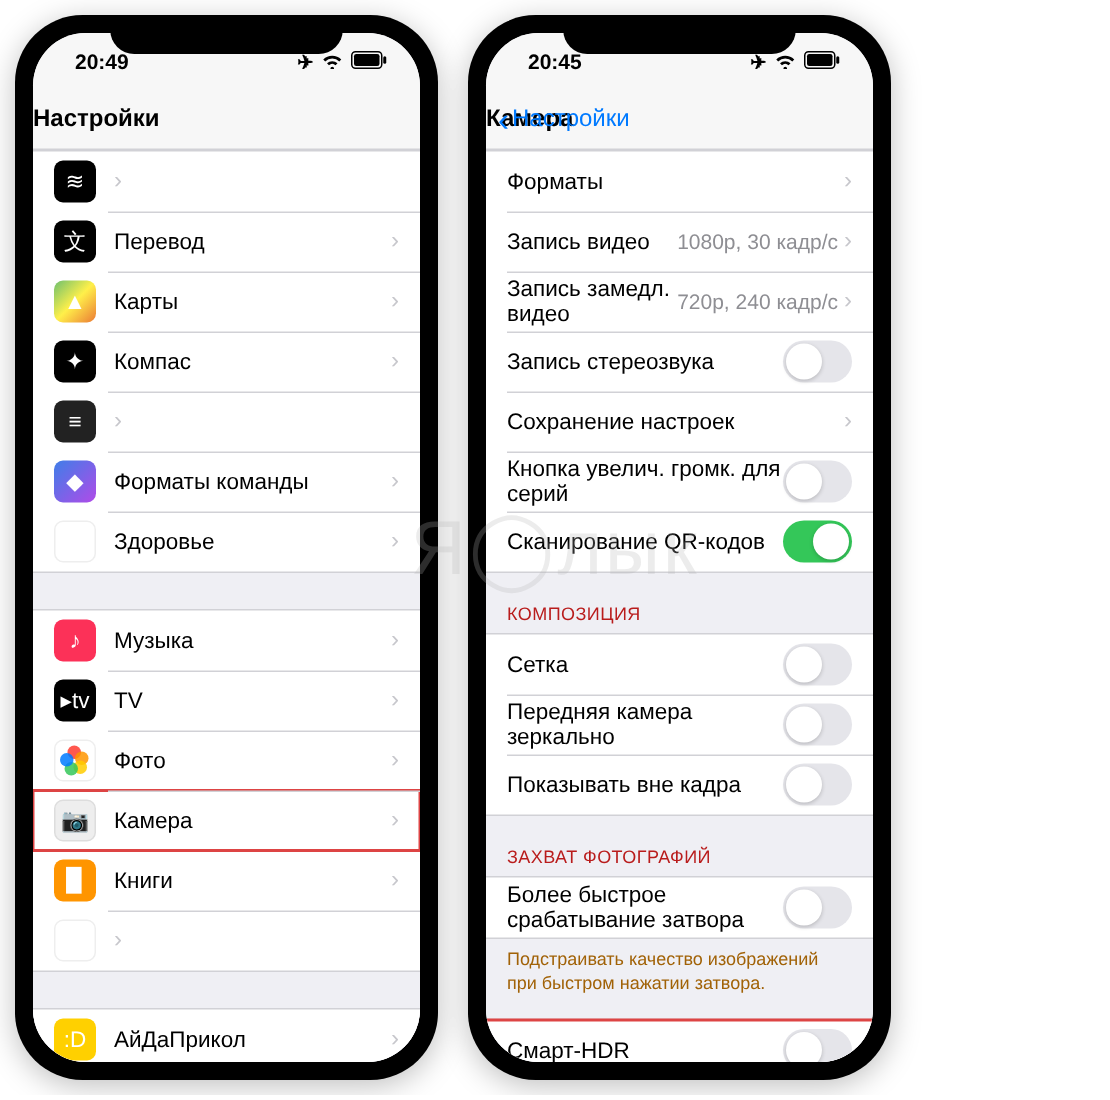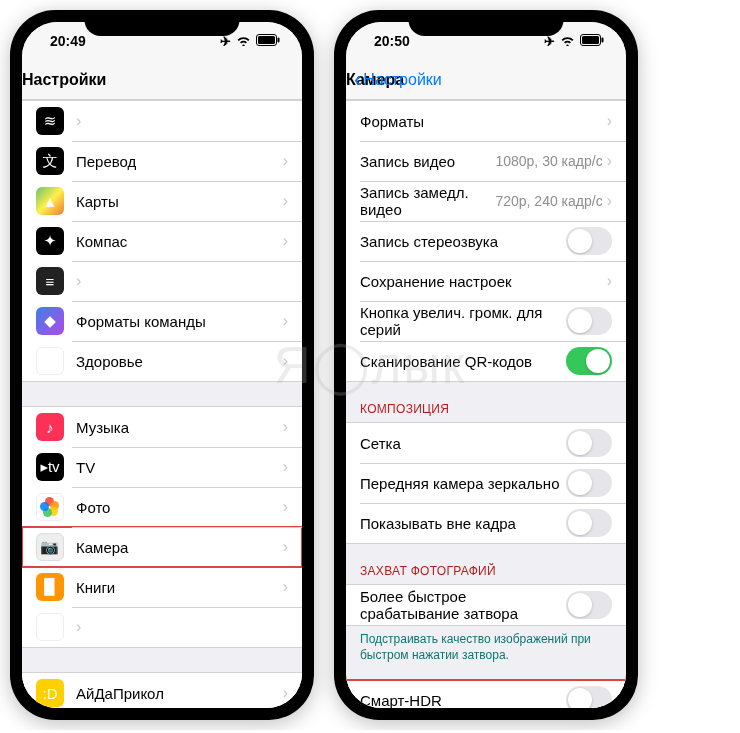--- a/index.html
+++ b/index.html
@@ -16,21 +16,21 @@
       left: 50%; top: 50%;
       transform: translate(-50%, -50%);
       font-size: 51px;
       color: rgba(180,180,180,0.25);
       font-weight: 300;
       pointer-events: none;
       z-index: 999;
       letter-spacing: 2px;
     }
     .phone {
-      width: 304px;
+      width: 282px;
       height: 710px;
       background: #000;
       border-radius: 45px;
       padding: 12px;
       position: relative;
       box-shadow: 0 4px 20px rgba(0,0,0,0.25);
     }
     .screen {
       width: 100%;
       height: 100%;
@@ -150,21 +150,21 @@
     .toggle.on::after { left: 20px; }
     .section-header {
       font-size: 12px;
       color: #b91c1c;
       text-transform: uppercase;
       padding: 20px 14px 6px;
       letter-spacing: 0.3px;
     }
     .section-footer {
       font-size: 12px;
-      color: #0f766e;
+      color: #a16207;
       padding: 5px 14px 8px;
       line-height: 1.35;
     }
     
     .ic-stocks{background:#000;} .ic-translate{background:#000;}
     .ic-maps{background:linear-gradient(135deg,#6ec06e,#fff04a,#eb7a34);} 
     .ic-compass{background:#000;} .ic-measure{background:#222;}
     .ic-shortcuts{background:linear-gradient(135deg,#3f7ee8,#b04be8);} 
     .ic-health{background:#fff;color:#ff2d55;border:0.5px solid #eee;}
     .ic-music{background:#fc3158;} .ic-tv{background:#000;}
@@ -289,21 +289,21 @@
           </div>
         </div>
     </div>
   </div>
 </div>
 
 <div class="phone">
   <div class="notch"></div>
   <div class="screen">
     <div class="statusbar">
-      <span>20:50</span>
+      <span>20:45</span>
       <span class="status-icons">
         <span>✈</span>
         <span>
           <svg width="15" height="11" viewBox="0 0 15 11">
               <path d="M7.5 9.5a1.2 1.2 0 100 2.4 1.2 1.2 0 000-2.4zM4 7.2a5 5 0 017 0l-1.3 1.3a3.2 3.2 0 00-4.4 0zM1.5 4.7a8.5 8.5 0 0112 0L12.2 6a6.7 6.7 0 00-9.4 0z" fill="#000"></path>
             </svg>
         </span>
         <span>
           <svg width="24" height="12" viewBox="0 0 24 12">
               <rect x="0.5" y="0.5" width="20" height="11" rx="2.5" fill="none" stroke="#000"></rect>

